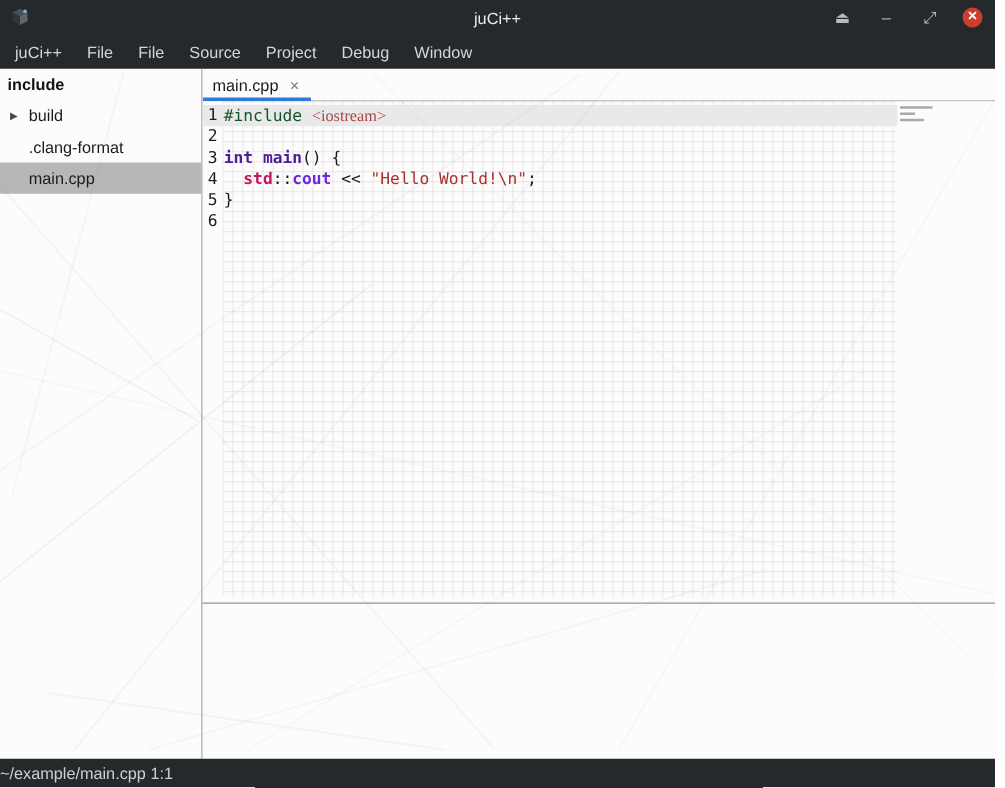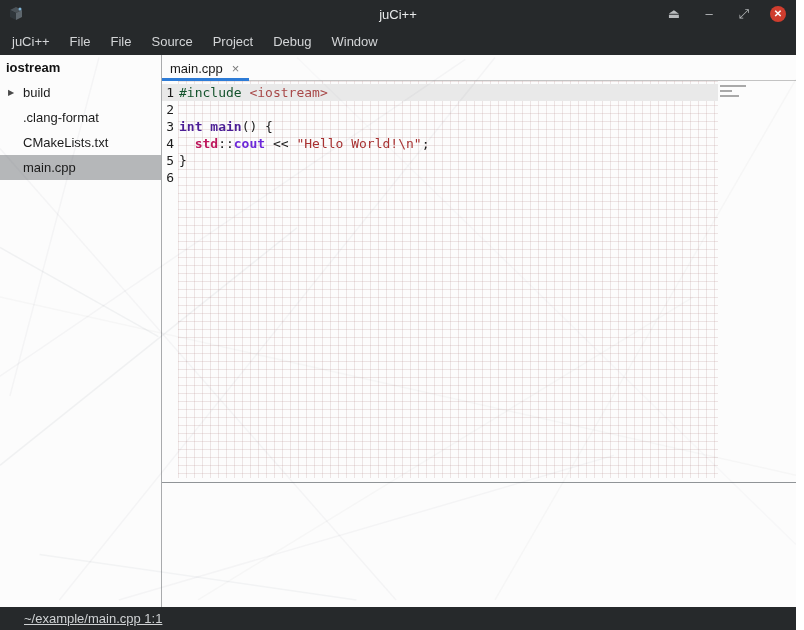--- a/index.html
+++ b/index.html
@@ -39,36 +39,36 @@
             linear-gradient(to right, rgba(200,172,172,0.30) 1px, transparent 1px),
             linear-gradient(to bottom, rgba(200,172,172,0.30) 1px, transparent 1px);
           background-size:8px 8px; z-index:0; }
   .code-lines { position:relative; z-index:1; padding-top:3px; }
   .code-row { display:flex; width:556px; height:17px; line-height:17px;
               font-family:"DejaVu Sans Mono", monospace; font-size:13px; }
   .code-row.hl { background:#e9e9e9; }
   .ln { width:12px; text-align:right; margin-right:5px; color:#1c1c1c; flex:none; }
   .code { white-space:pre; color:#1a1a1a; }
   .tok-pp  { color:#14532d; }
-  .tok-inc { color:#a84848; }
+  .tok-inc { color:#a84848;font-family:Liberation Serif, serif; }
   .tok-kw  { color:#4c1d95; font-weight:bold; }
   .tok-ns  { color:#be185d; font-weight:bold; }
   .tok-fn  { color:#6d28d9; font-weight:bold; }
   .tok-str { color:#a83232; }
 
   .minimap { position:absolute; right:46px; top:4px; width:30px; z-index:1; }
   .minimap .mm-bar { height:2px; background:#a9a9a9; margin-bottom:3px; }
   .mm1 { width:26px; } .mm2 { width:12px; } .mm3 { width:19px; background:#c4c4c4; }
 
   .splitter { height:1px; background:#909497; }
   .bottom-panel { flex:1; background:transparent; }
 
   
   .statusbar { height:23px; background:#26292b; color:#ced1d3; font-size:13px; line-height:23px;
-               padding-left:24px; position:relative; z-index:2;text-decoration:underline; }
+               padding-left:0; position:relative; z-index:2; }
 
   .watermark { position:absolute; inset:0; z-index:3; pointer-events:none; }
 </style>
 </head>
 <body>
 
 <div class="window">
 
   <div class="titlebar">
     <div class="app-icon">
@@ -94,25 +94,24 @@
       <span class="menu-item">File</span>
       <span class="menu-item">Source</span>
       <span class="menu-item">Project</span>
       <span class="menu-item">Debug</span>
       <span class="menu-item">Window</span>
     </div>
 
   <div class="content">
 
     <aside class="sidebar">
-      <div class="side-root">iostream</div>
+      <div class="side-root">include</div>
       <div id="tree">
           <div class="tree-item"><span class="arrow">▶</span><span>build</span></div>
           <div class="tree-item"><span>.clang-format</span></div>
-          <div class="tree-item"><span>CMakeLists.txt</span></div>
           <div class="tree-item selected"><span>main.cpp</span></div>
         </div>
     </aside>
 
     <main class="main">
       <div class="tabbar">
         <div class="tab active">
           <span>main.cpp</span>
           <span class="close-x">×</span>
         </div>

